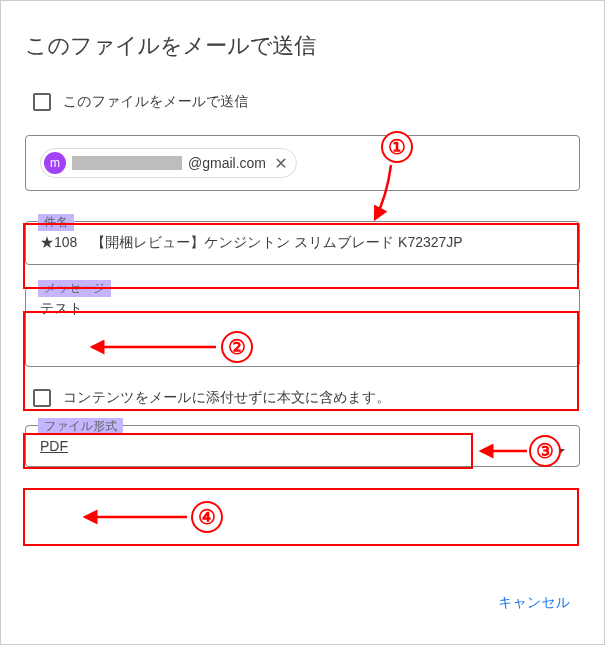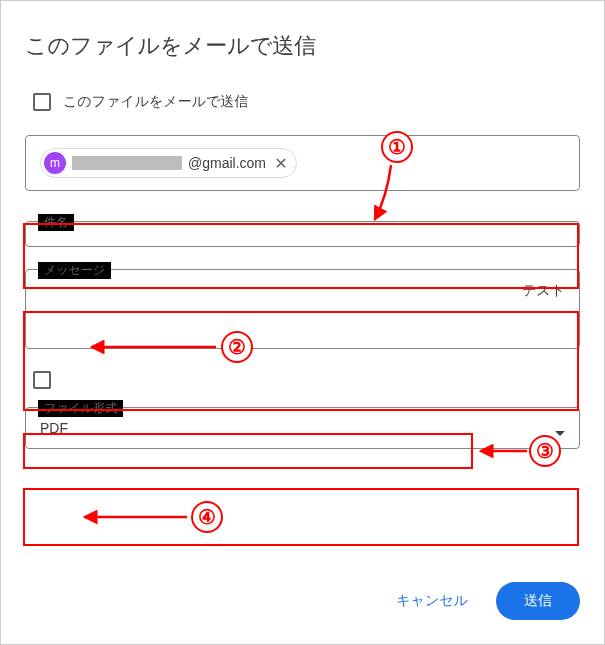--- a/index.html
+++ b/index.html
@@ -46,21 +46,21 @@
     border: 1px solid #80868b;
     border-radius: 4px;
     padding: 12px 14px;
     position: relative;
     background: #fff;
   }
   .floating-label {
     position: absolute;
     top: -8px;
     left: 12px;
-    background: #000000;
+    background: #c4b5fd;
     padding: 0 6px;
     font-size: 12px;
     color: #5f6368;
   }
   .chip {
     display: inline-flex;
     align-items: center;
     border: 1px solid #dadce0;
     border-radius: 16px;
     padding: 3px 6px 3px 3px;
@@ -99,21 +99,20 @@
     font-size: 14px;
     color: #3c4043;
   }
   .msg-box {
     min-height: 80px;
     font-family: Liberation Mono, monospace;
   }
   .msg-val {
     font-size: 14px;
     color: #3c4043;
-    text-align: right;
   }
   .select-box {
     display: flex;
     align-items: flex-end;
     justify-content: space-between;
   }
   .select-val {
     font-size: 14px;
     color: #3c4043;
     text-decoration: underline;
@@ -196,45 +195,46 @@
       <div class="redact"></div>
       <span>@gmail.com</span>
       <span class="chip-x">✕</span>
     </div>
   </div>
 </div>
 
 <div class="field-wrap" style="margin-top:30px;">
   <div class="outlined">
     <span class="floating-label">件名</span>
+    <div class="subject-val">★108　【開梱レビュー】ケンジントン スリムブレード K72327JP</div>
   </div>
 </div>
 
 <div class="field-wrap">
   <div class="outlined msg-box">
     <span class="floating-label">メッセージ</span>
     <div class="msg-val">テスト</div>
   </div>
 </div>
 
 <div class="checkbox-row" style="margin:14px 0 18px 8px;">
   <div class="chk"></div>
+  <div class="checkbox-label">コンテンツをメールに添付せずに本文に含めます。</div>
 </div>
 
 <div class="field-wrap">
   <div class="outlined select-box">
     <span class="floating-label">ファイル形式</span>
     <div class="select-val">PDF</div>
     <div class="dropdown-arrow"></div>
   </div>
 </div>
 
 <div class="actions">
   <button class="btn-cancel">キャンセル</button>
-  <button class="btn-send">送信</button>
 </div>
 
 <div class="annot-box" style="left:22px; top:222px; width:556px; height:66px;"></div>
 
 <div class="annot-num" style="left:380px; top:130px;">①</div>
 
 <svg class="arrow-svg" style="left:362px; top:160px; width:40px; height:70px;">
   <defs>
       <marker id="ah1" markerWidth="6" markerHeight="6" refX="5" refY="3" orient="auto">
         <path d="M0,0 L6,3 L0,6 Z" fill="#ff0000"></path>

